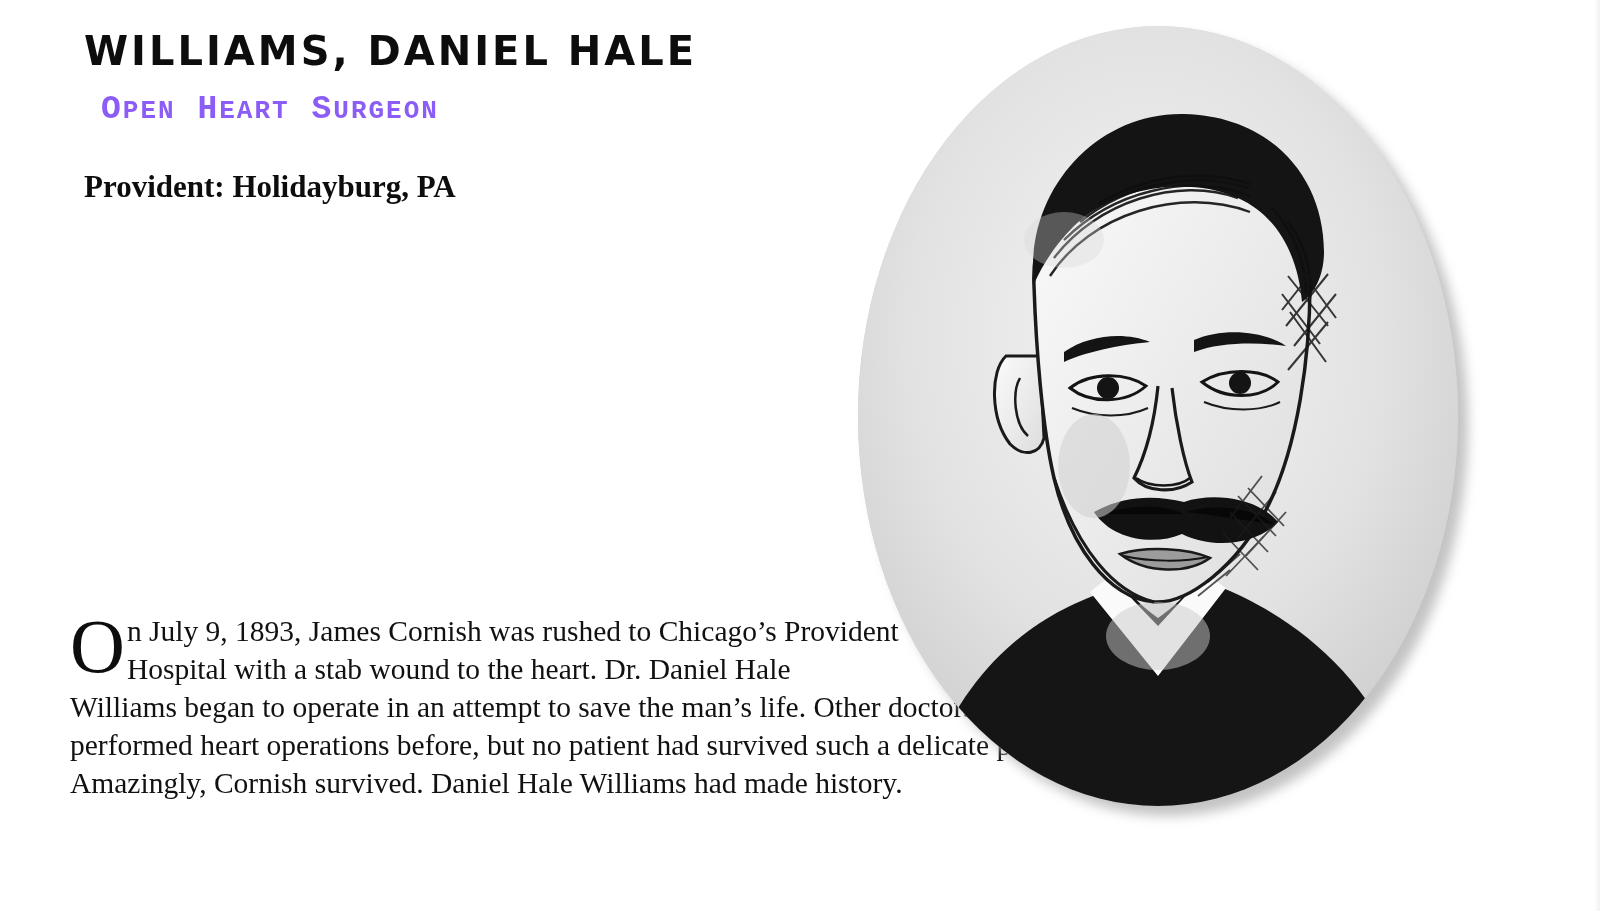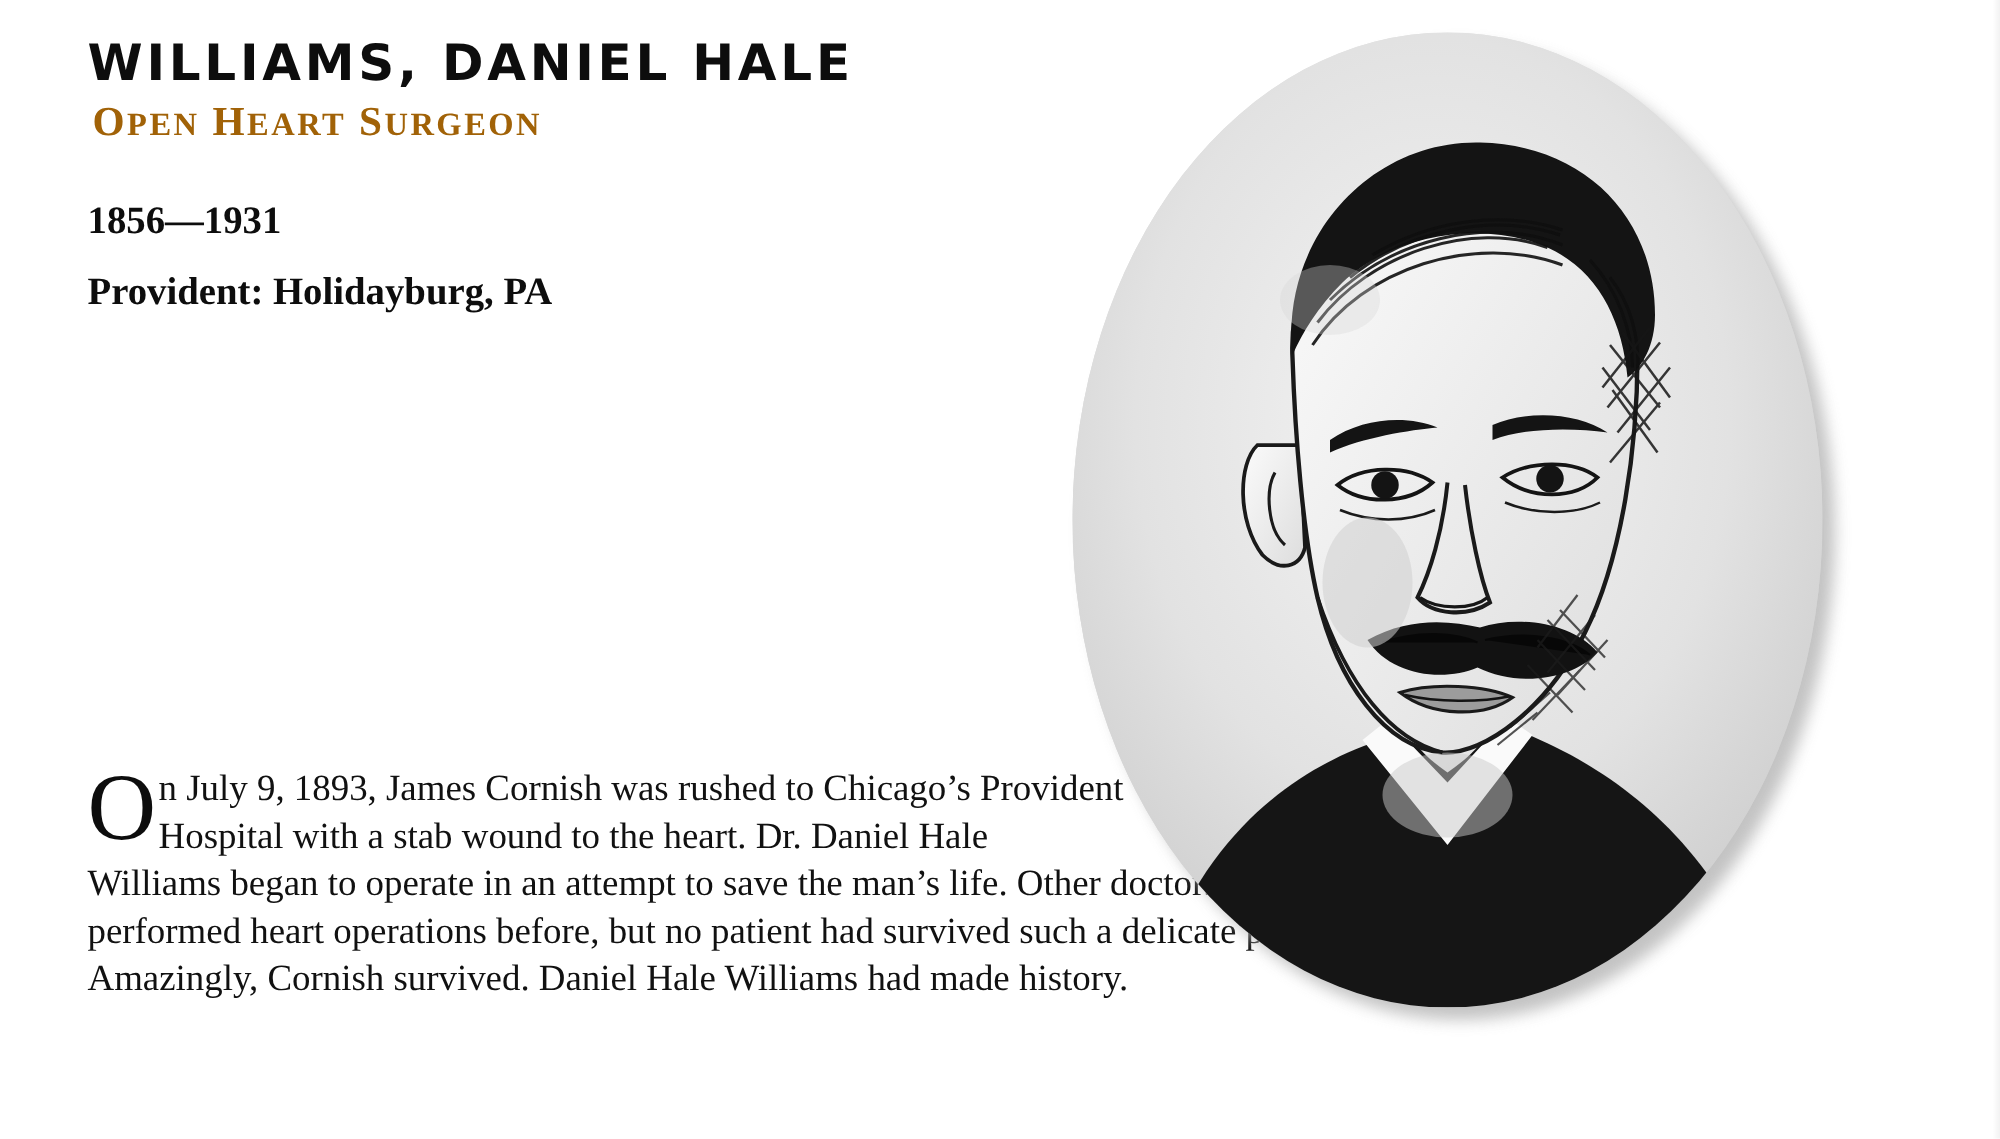--- a/index.html
+++ b/index.html
@@ -18,44 +18,44 @@
 
   .page {
     position: absolute;
     inset: 0;
     background: #ffffff;
   }
 
   
   .text-col {
     position: absolute;
-    left: 70px;
+    left: 84px;
     top: 28px;
     width: 800px;
   }
 
   .name-line {
     font-family: "DejaVu Sans", sans-serif;
     font-weight: bold;
     font-size: 40px;
     letter-spacing: 3px;
     line-height: 1.15;
     color: #0d0d0d;
     margin: 0 0 6px 0;
     white-space: nowrap;
   }
 
   .title-line {
-    font-family: Liberation Serif, serif;
+    font-family: Liberation Mono, monospace;
     font-weight: bold;
     font-size: 33px;
     letter-spacing: 2px;
     line-height: 1.15;
-    color: #a16207;
-    margin: 4px;
+    color: #8b5cf6;
+    margin: 17px;
     white-space: nowrap;
   }
   .title-line .sc-first { font-size: 33px; }
   .title-line .sc-rest { font-size: 26px; }
 
   .facts {
     margin-top: 42px;
   }
   .fact {
     font-family: "Liberation Serif", serif;
@@ -156,21 +156,20 @@
 
     <h1 class="name-line">WILLIAMS, DANIEL HALE</h1>
 
     <h2 class="title-line">
       <span class="sc-first">O</span><span class="sc-rest">PEN</span>
       <span class="sc-first">H</span><span class="sc-rest">EART</span>
       <span class="sc-first">S</span><span class="sc-rest">URGEON</span>
     </h2>
 
     <div class="facts">
-      <p class="fact">1856—1931</p>
       <p class="fact">Provident: Holidayburg, PA</p>
     </div>
   </div>
 
   <div class="body-block">
     <div class="shape-a"></div>
     <span class="dropcap">O</span>
     <p class="body-text">n July 9, 1893, James Cornish was rushed to Chicago’s Provident Hospital with a stab wound to the heart. Dr. Daniel Hale Williams began to operate in an attempt to save the man’s life. Other doctors had performed heart operations before, but no patient had survived such a delicate procedure. Amazingly, Cornish survived. Daniel Hale Williams had made history.</p>
   </div>
 

